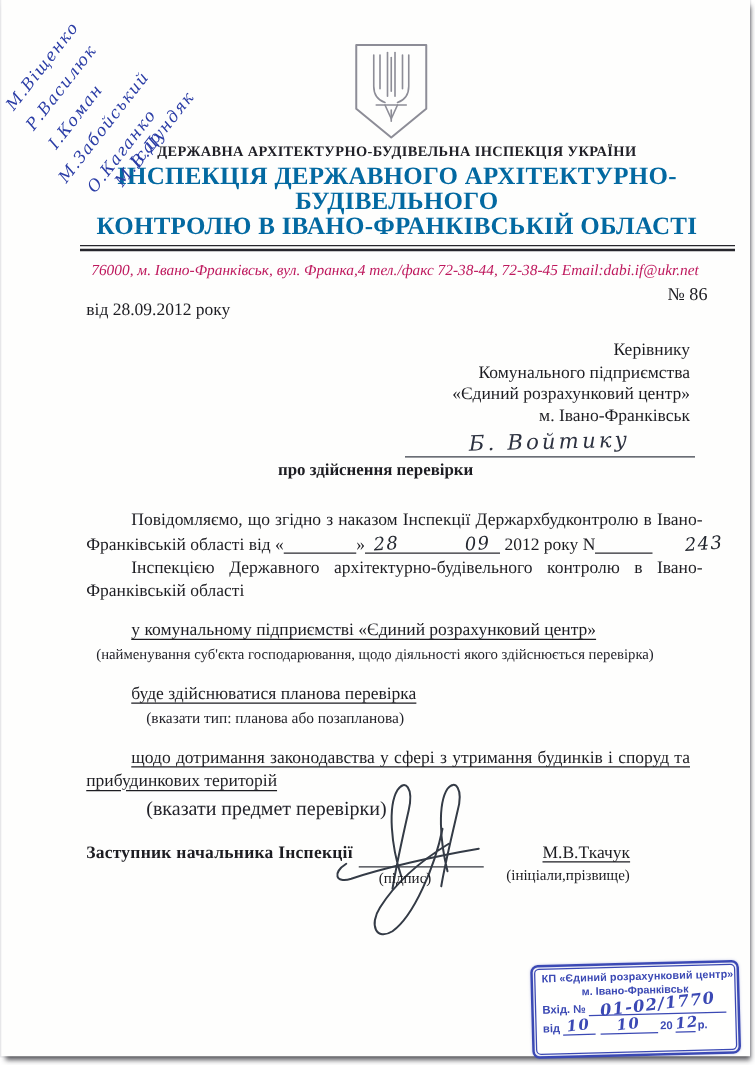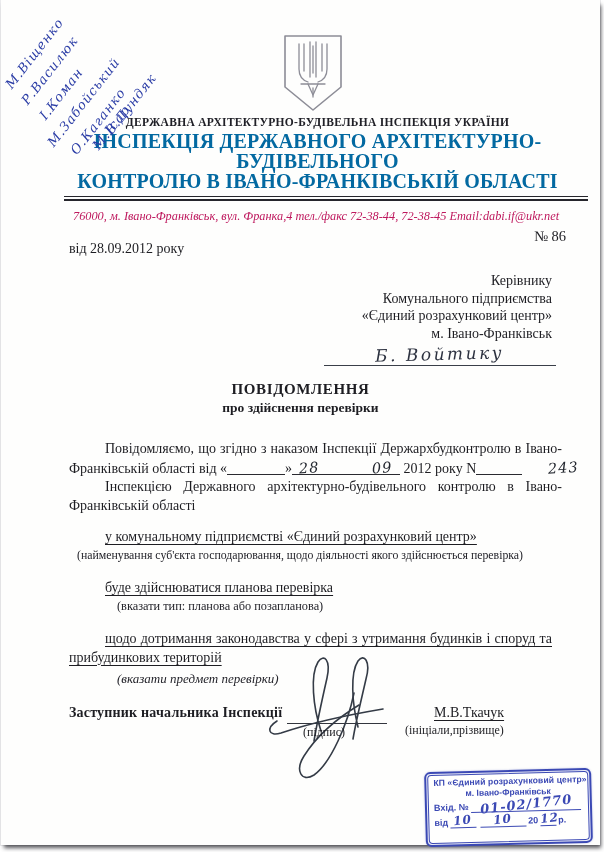--- a/index.html
+++ b/index.html
@@ -49,21 +49,21 @@
   .hw-ink{font-family:"DejaVu Serif",serif;font-style:italic;color:#23272f;font-size:14.5px;letter-spacing:1px;position:relative;top:1px;display:inline-block;transform:rotate(-4deg);}
   .period{margin:21px 38px 0 104px;font-size:14px;line-height:18.5px;}
   .u{text-decoration:underline;text-underline-offset:3px;}
   .inspector{margin:0 38px 0 68px;font-size:14px;line-height:18.5px;text-align:justify;text-indent:36px;}
   .subject{margin:14px 30px 0 104px;font-size:14px;}
   .caption{font-size:11.8px;color:#23232a;}
   .cap-subject{margin:3px 18px 0 76px;}
   .type-line{margin:17px 0 0 104px;font-size:14px;}
   .cap-type{margin:3px 0 0 116px;font-size:12.3px;}
   .scope{margin:16px 48px 0 68px;font-size:14px;line-height:18.5px;text-indent:36px;text-align:justify;}
-  .cap-scope{margin:4px 0 0 116px;font-size:13px;font-style:italic;}
+  .cap-scope{margin:4px 0 0 116px;font-size:16px;}
   
   .sig-row{position:relative;height:64px;margin-top:12px;}
   .sig-position{position:absolute;left:68px;top:6px;font-weight:bold;font-size:14px;letter-spacing:.2px;}
   .sig-underline{position:absolute;left:286px;top:24px;width:100px;border-top:1px solid #33363e;}
   .sig-caption{position:absolute;left:302px;top:26px;font-size:12px;}
   .sig-name{position:absolute;left:433px;top:6px;font-size:14px;text-decoration:underline;text-underline-offset:3px;}
   .sig-name-caption{position:absolute;left:404px;top:24px;font-size:12px;}
   .sig-flourish{position:absolute;left:256px;top:-48px;width:150px;height:130px;pointer-events:none;}
   
   .stamp{
@@ -134,21 +134,20 @@
   <div class="addr">
     <div>Керівнику</div>
     <div>Комунального підприємства</div>
     <div>«Єдиний розрахунковий центр»</div>
     <div>м. Івано-Франківськ</div>
   </div>
   <div class="addr-hw-wrap">
     <span class="addr-hw">Б. Войтику</span>
   </div>
 
-  <div class="title">ПОВІДОМЛЕННЯ</div>
   <div class="subtitle">про здійснення перевірки</div>
 
   <p class="para"><span>Повідомляємо, що згідно з наказом Інспекції Держархбудконтролю в Івано-Франківській області від «</span><span class="blank w-day"><span class="hw-ink">28</span></span><span>»</span><span class="blank w-month"><span class="hw-ink">09</span></span>
     <span>2012 року N</span><span class="blank w-num"><span class="hw-ink">243</span></span></p>
 
   <p class="inspector">Інспекцією Державного архітектурно-будівельного контролю в Івано-Франківській області</p>
 
   <p class="subject"><span class="u">у комунальному підприємстві «Єдиний розрахунковий центр»</span></p>
   <div class="caption cap-subject">(найменування суб'єкта господарювання, щодо діяльності якого здійснюється перевірка)</div>
 

